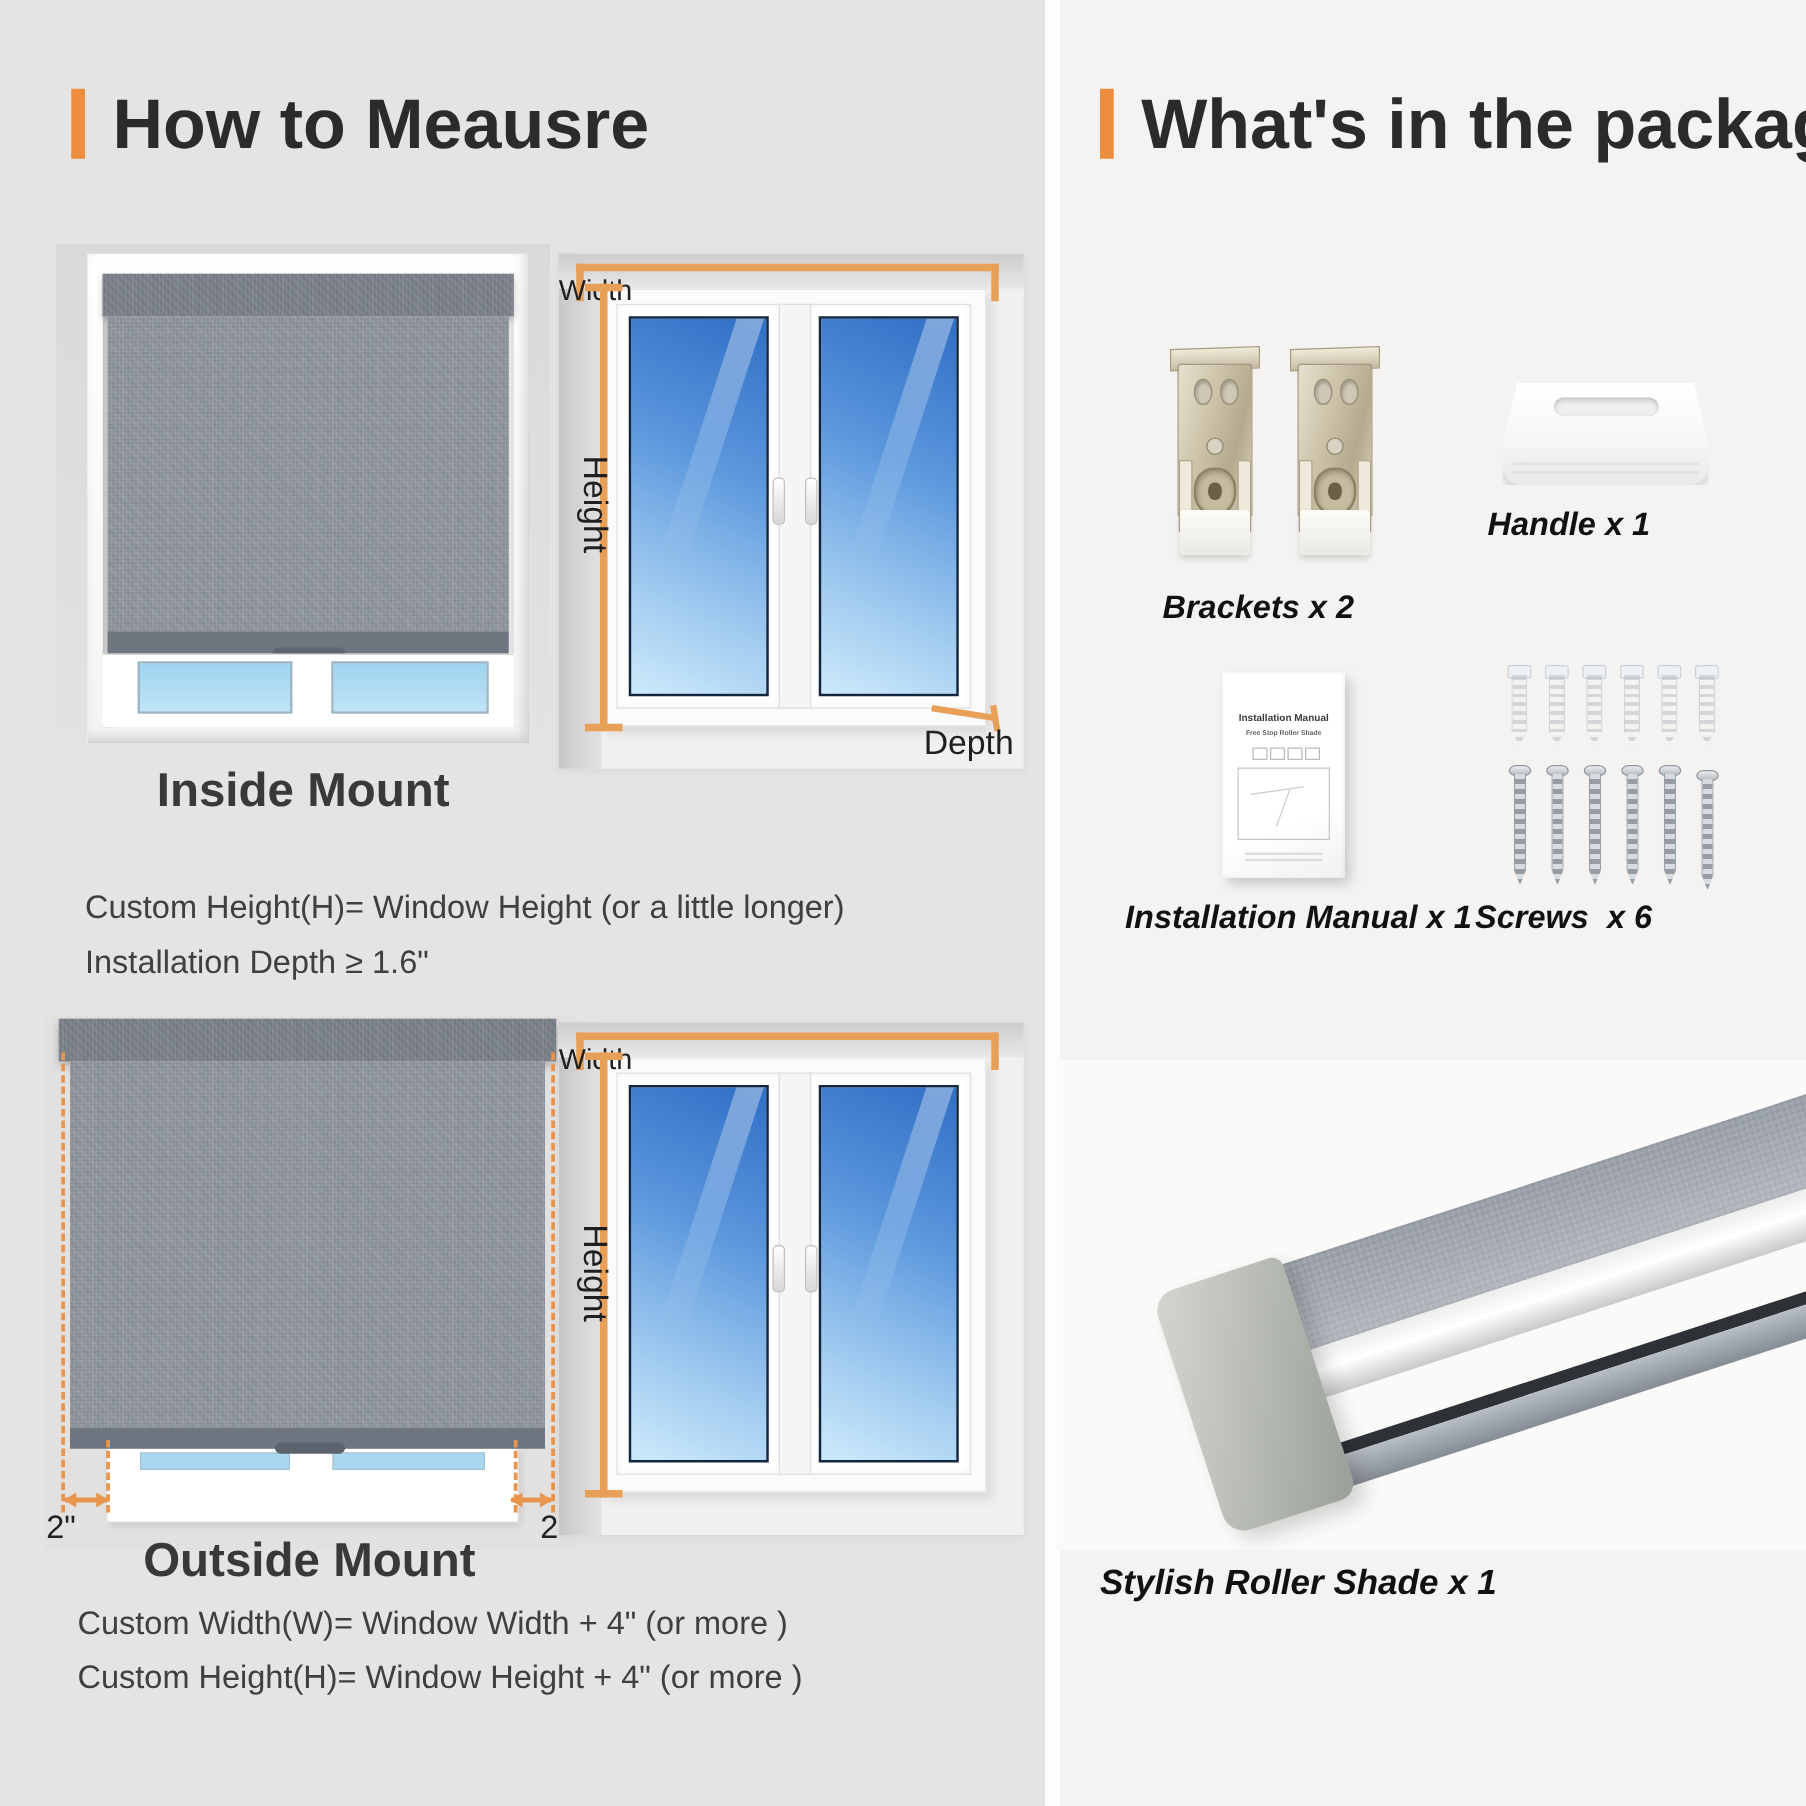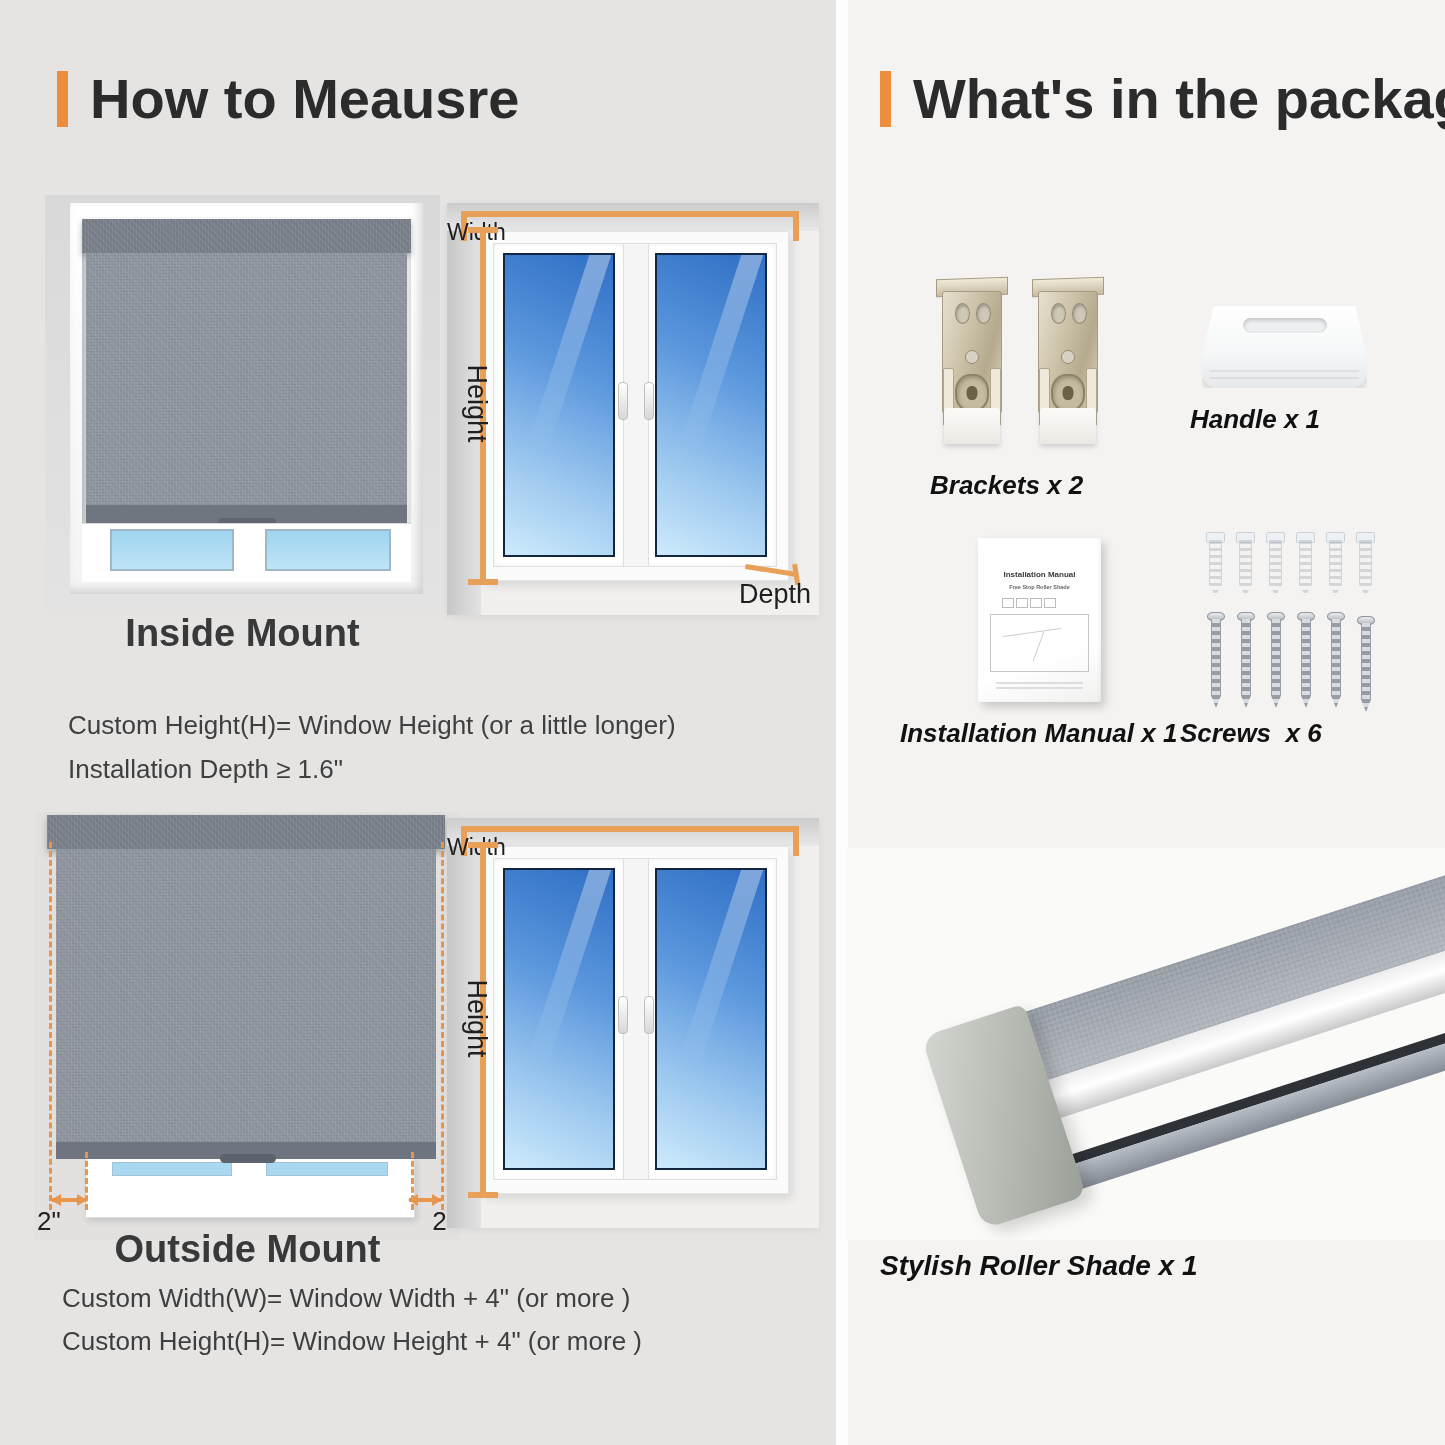--- a/index.html
+++ b/index.html
@@ -93,21 +93,21 @@
   .br-key::after{content:"";position:absolute;left:50%;top:50%;transform:translate(-50%,-50%);width:11px;height:14px;border-radius:45%;background:#6b6148;}
   .br-slot{position:absolute;top:76px;width:9px;height:56px;background:#efe9dc;border:1px solid #b0a68c;border-radius:2px;}
   .br-slot.s1{left:0;} .br-slot.s2{right:0;}
   .br-plastic{position:absolute;left:8px;right:8px;bottom:0;height:36px;background:linear-gradient(#fcfbf8,#ebe9e3);border-radius:3px;box-shadow:0 3px 5px rgba(0,0,0,.14);}
 
   .handle-graphic{width:165px;height:82px;background:linear-gradient(180deg,#ffffff 0%,#f6f7f8 55%,#e6e8ea 100%);border-radius:10px 10px 16px 16px;box-shadow:0 5px 9px rgba(0,0,0,.13);clip-path:polygon(7% 0,93% 0,100% 62%,100% 100%,0 100%,0 62%);}
   .hg-slot{position:absolute;left:50%;transform:translateX(-50%);top:12px;width:84px;height:15px;border-radius:8px;background:#edeff0;box-shadow:inset 0 2px 4px rgba(0,0,0,.20),0 1px 0 #fff;}
   .hg-ridge{position:absolute;left:5%;right:5%;height:2px;background:rgba(0,0,0,.06);}
   .hg-ridge.r1{bottom:16px;} .hg-ridge.r2{bottom:9px;}
 
-  .manual-page{width:123px;height:164px;background:linear-gradient(160deg,#ffffff 70%,#f1f1f0 100%);box-shadow:4px 5px 9px rgba(0,0,0,.18),inset -2px 0 3px rgba(0,0,0,.04);}
+  .manual-page{width:98px;height:164px;background:linear-gradient(160deg,#ffffff 70%,#f1f1f0 100%);box-shadow:4px 5px 9px rgba(0,0,0,.18),inset -2px 0 3px rgba(0,0,0,.04);}
   .mp-title{position:absolute;left:0;right:0;top:32px;text-align:center;font-size:8px;font-weight:bold;color:#3a3a3a;}
   .mp-sub{position:absolute;left:0;right:0;top:46px;text-align:center;font-size:5.5px;font-weight:bold;color:#666;}
   .mp-icon{position:absolute;top:60px;width:10px;height:8px;border:1px solid #bbb;}
   .mp-box{position:absolute;left:12px;right:12px;top:76px;height:56px;border:1px solid #c6c6c6;}
   .mp-sketch1{position:absolute;left:12%;top:30%;width:60%;height:1px;background:#ccc;transform:rotate(-8deg);}
   .mp-sketch2{position:absolute;left:48%;top:28%;width:1px;height:55%;background:#ccc;transform:rotate(20deg);}
   .mp-fine{position:absolute;left:18px;right:18px;height:2px;background:#ddd;}
   .mp-fine.f1{bottom:18px;} .mp-fine.f2{bottom:13px;}
 
   .anchor{width:15px;height:64px;}

